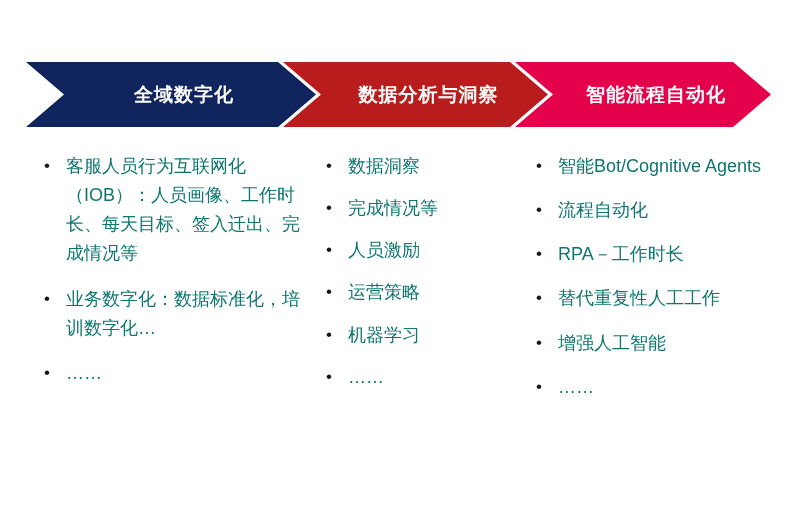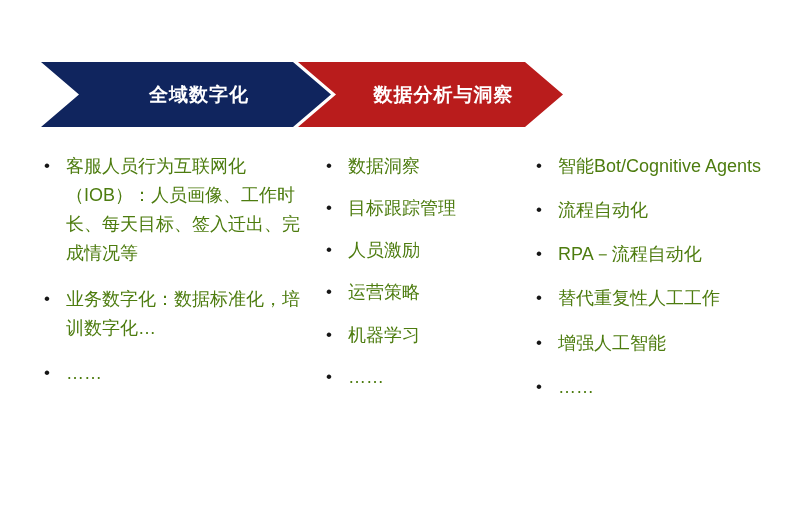--- a/index.html
+++ b/index.html
@@ -15,21 +15,21 @@
   }
   #diagram {
     position: relative;
     width: 805px;
     height: 519px;
   }
 
   
   .chevron-band {
     position: absolute;
-    left: 41px;
+    left: 26px;
     top: 62px;
     width: 745px;
     height: 65px;
   }
   .chev {
     position: absolute;
     top: 0;
     height: 65px;
     display: flex;
     align-items: center;
@@ -92,21 +92,21 @@
     list-style: none;
     margin: 0;
     padding: 0;
   }
   ul.bullets > li {
     position: relative;
     padding-left: 28px;
     margin-bottom: 14px;
     font-size: 18px;
     line-height: 1.62;
-    color: #4d7c0f;
+    color: #0f766e;
   }
   ul.bullets > li::before {
     content: "\2022";
     position: absolute;
     left: 6px;
     top: 0;
     font-size: 17px;
     line-height: 1.62;
     color: #161616;
   }
@@ -119,48 +119,51 @@
 
 <div id="diagram">
 
   <div class="chevron-band">
     <div class="chev chev-1">
       <span class="chev-label">全域数字化</span>
     </div>
     <div class="chev chev-2">
       <span class="chev-label">数据分析与洞察</span>
     </div>
+    <div class="chev chev-3">
+      <span class="chev-label">智能流程自动化</span>
+    </div>
   </div>
 
   <div class="columns">
 
     <div class="col col-1">
       <ul class="bullets">
         <li>客服人员行为互联网化（IOB）：人员画像、工作时长、每天目标、签入迁出、完成情况等</li>
         <li>业务数字化：数据标准化，培训数字化…</li>
         <li>……</li>
       </ul>
     </div>
 
     <div class="col col-2">
       <ul class="bullets">
         <li>数据洞察</li>
-        <li>目标跟踪管理</li>
+        <li>完成情况等</li>
         <li>人员激励</li>
         <li>运营策略</li>
         <li>机器学习</li>
         <li>……</li>
       </ul>
     </div>
 
     <div class="col col-3">
       <ul class="bullets">
         <li>智能Bot/Cognitive Agents</li>
         <li>流程自动化</li>
-        <li>RPA－流程自动化</li>
+        <li>RPA－工作时长</li>
         <li>替代重复性人工工作</li>
         <li>增强人工智能</li>
         <li>……</li>
       </ul>
     </div>
 
   </div>
 </div>
 
 </body></html>

